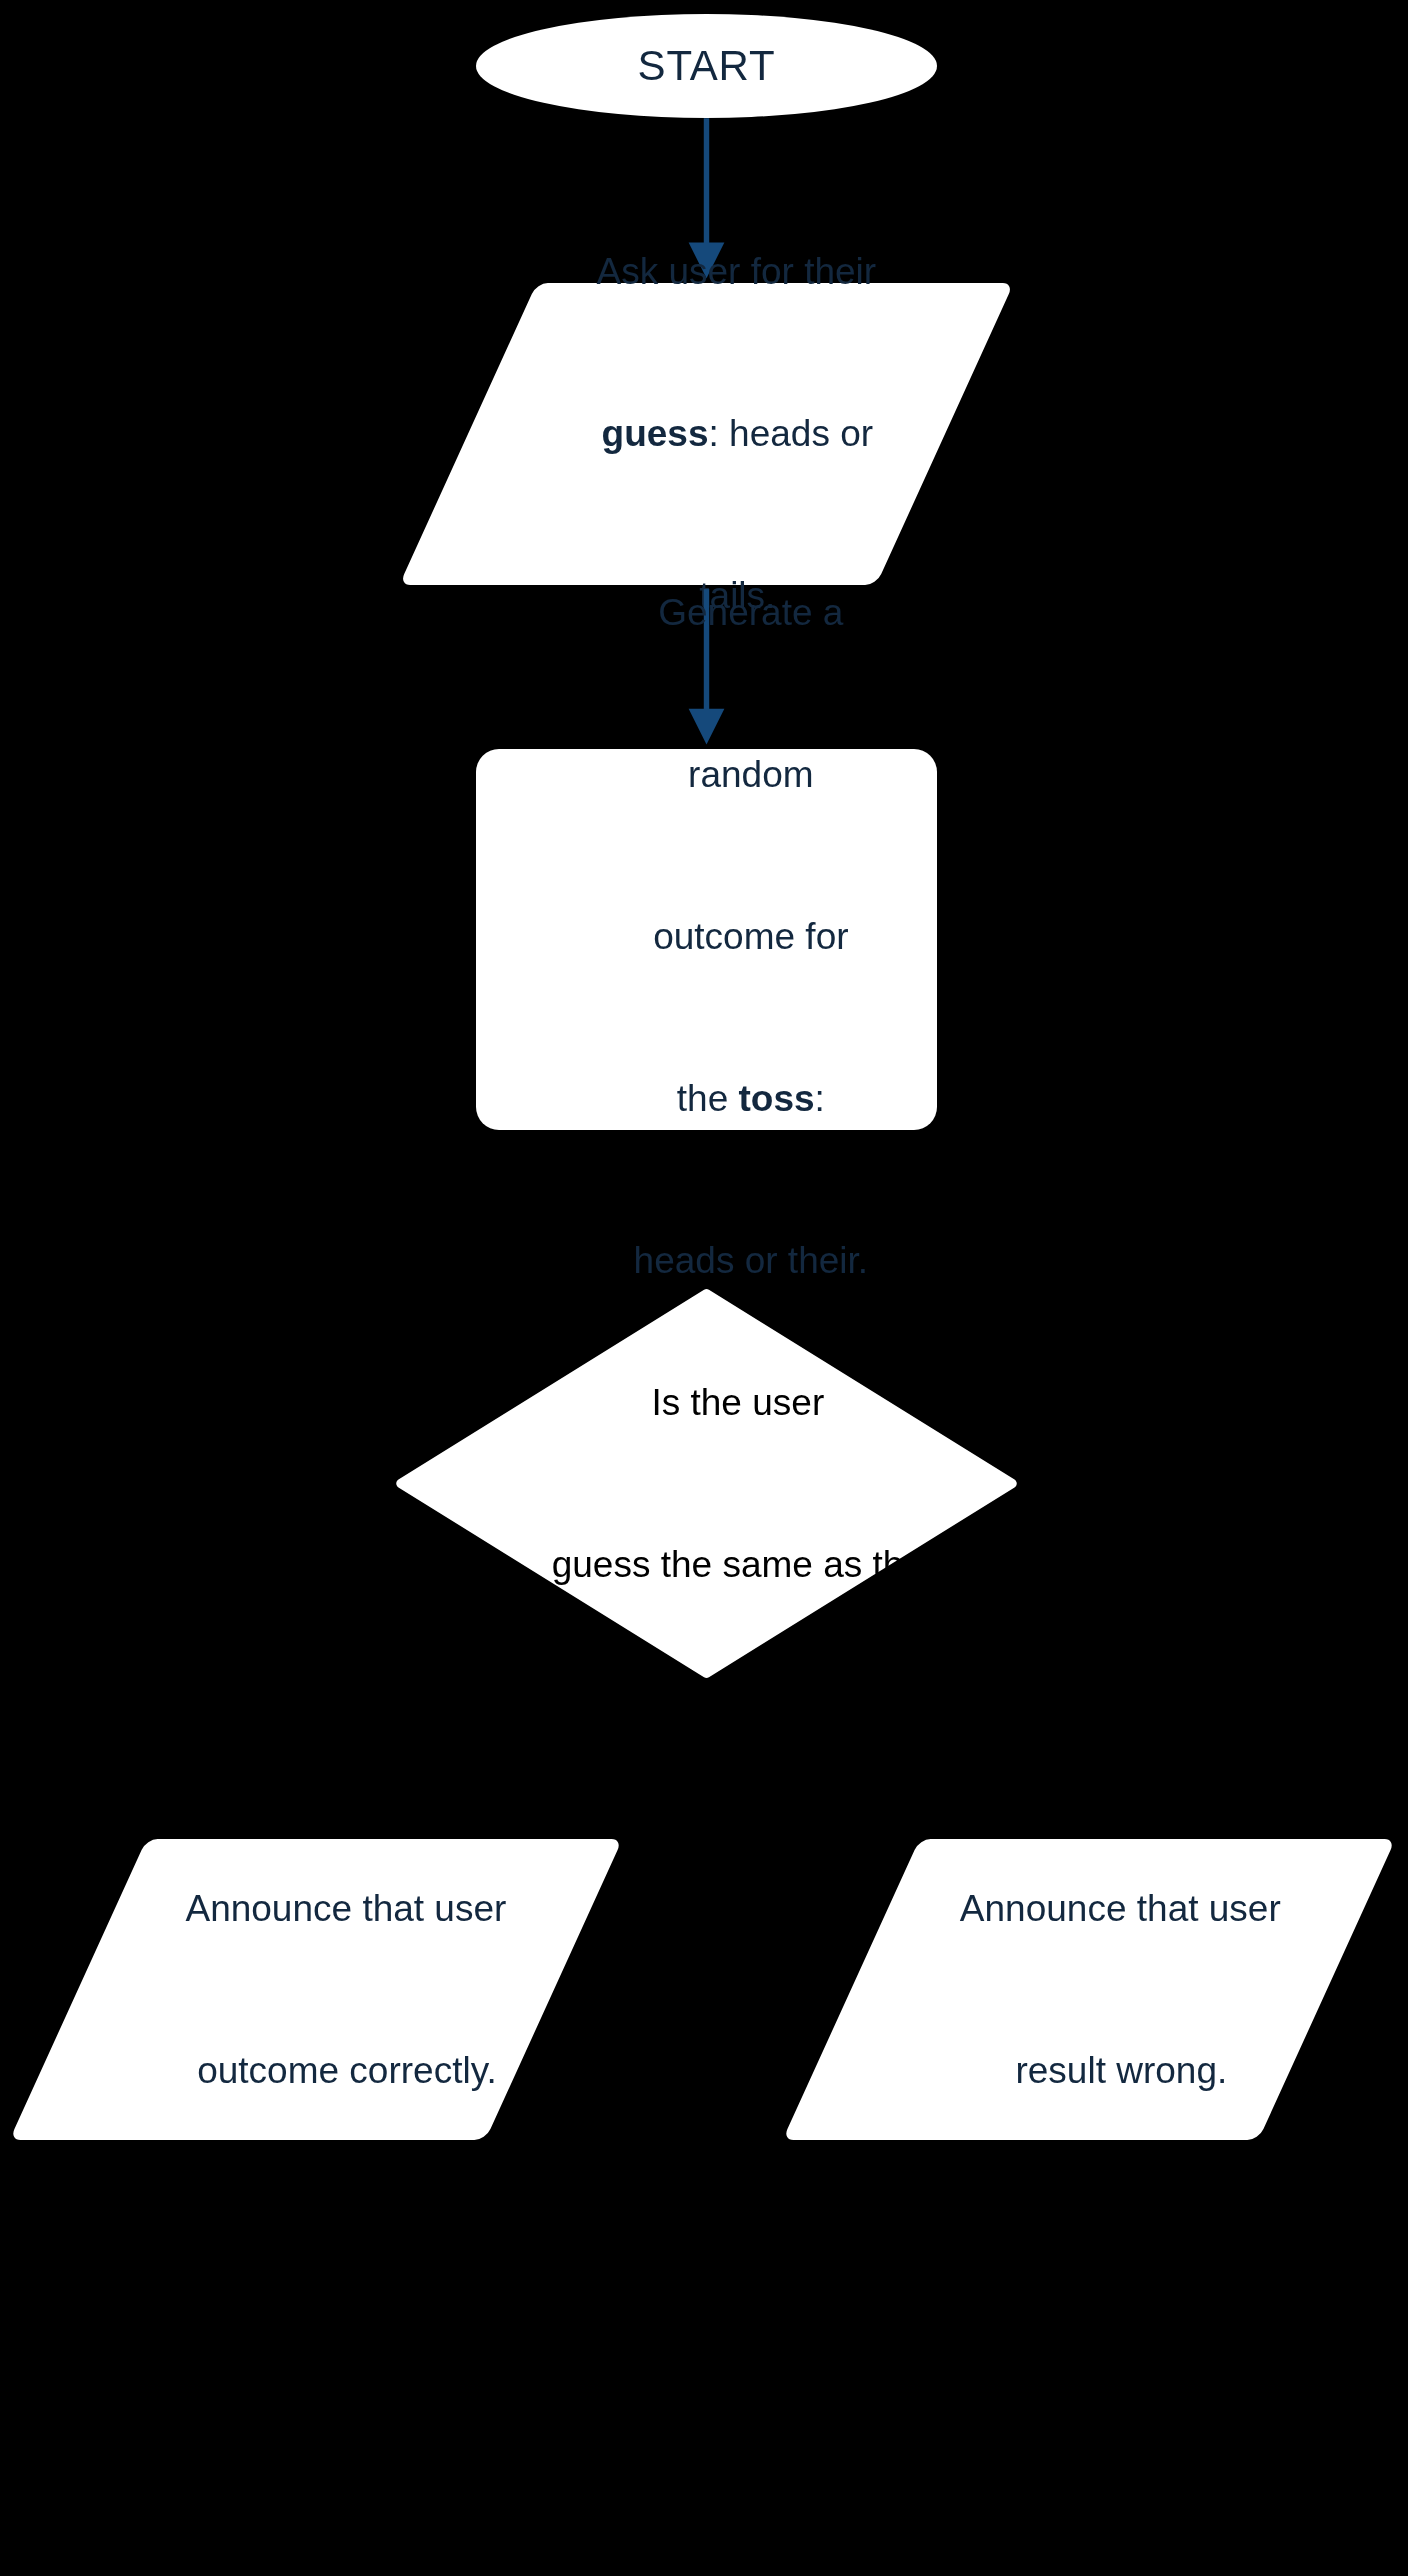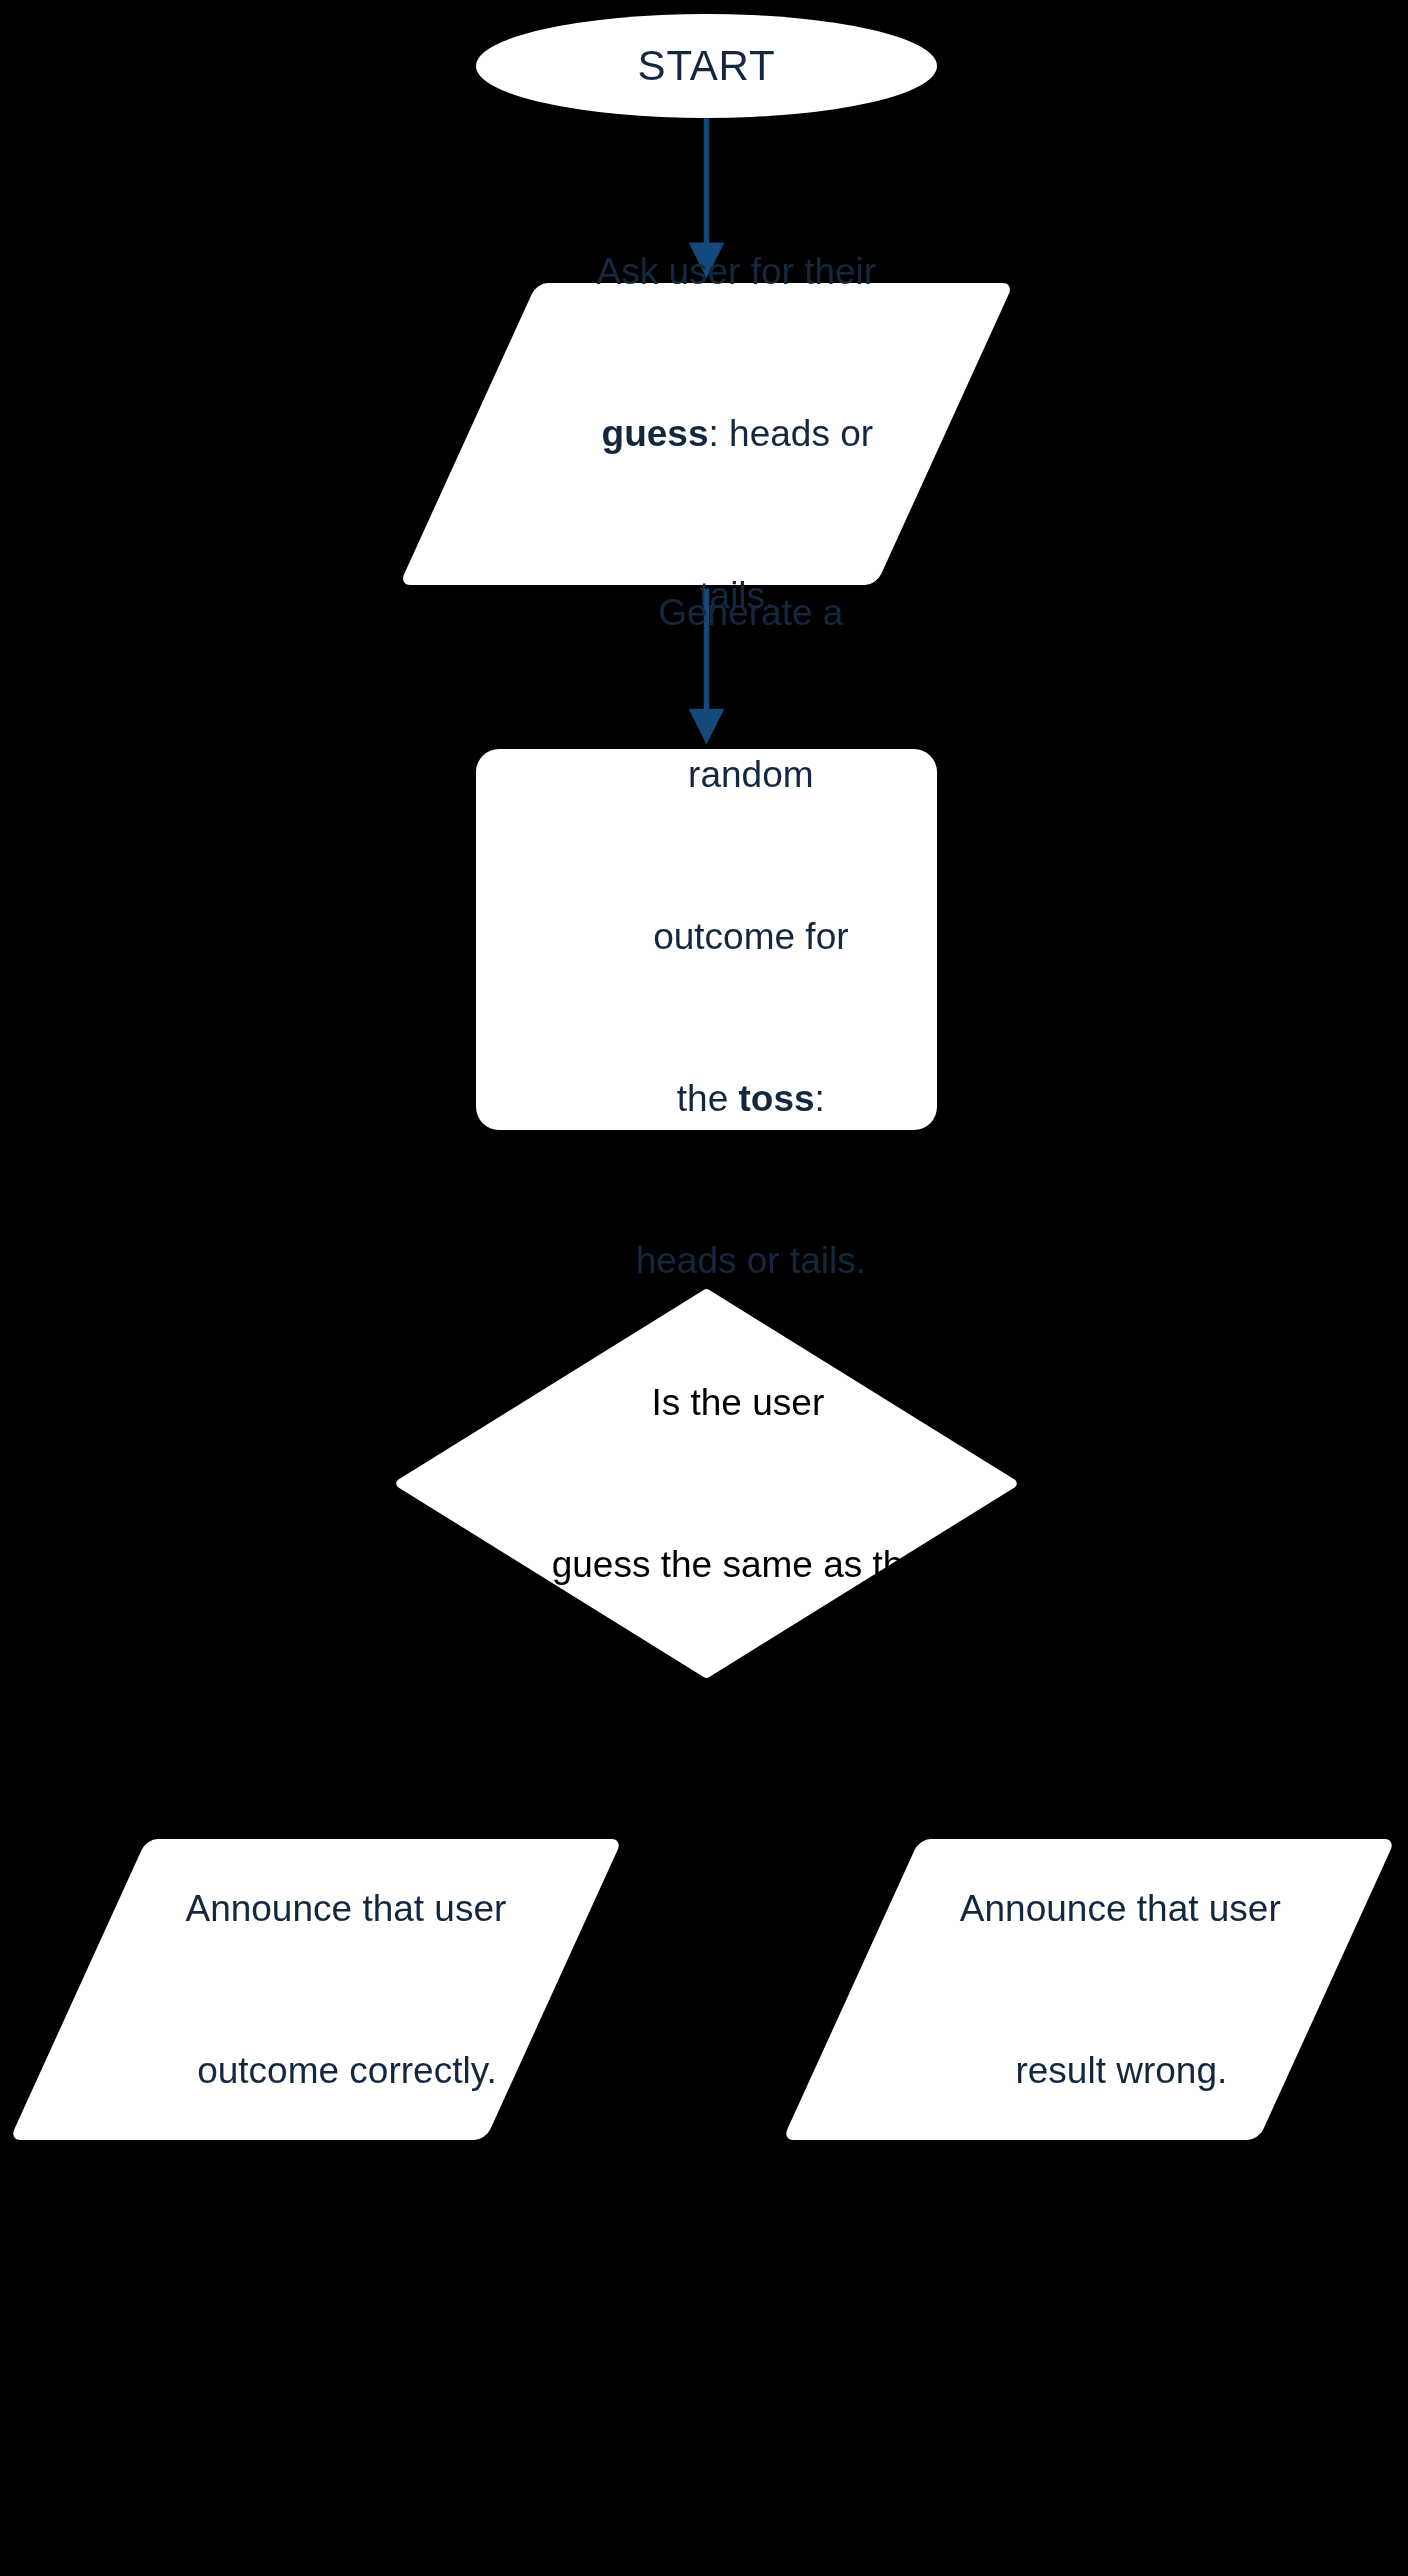--- a/index.html
+++ b/index.html
@@ -96,21 +96,21 @@
     <div class="line">
       <span>random</span>
     </div>
     <div class="line">
       <span>outcome for</span>
     </div>
     <div class="line">
       <span>the </span><span class="b">toss</span><span>:</span>
     </div>
     <div class="line">
-      <span>heads or tails.</span>
+      <span>heads or their.</span>
     </div>
   </div>
 
   <svg class="svg-abs" style="left:393px; top:1286px;" width="627" height="395" viewBox="0 0 806 508">
     <polygon class="diamond-shape" points="403,10 796,254 403,498 10,254"></polygon>
   </svg>
   <div class="node-text decision-text">
     <div class="line">
       <span>Is the user</span>
     </div>

